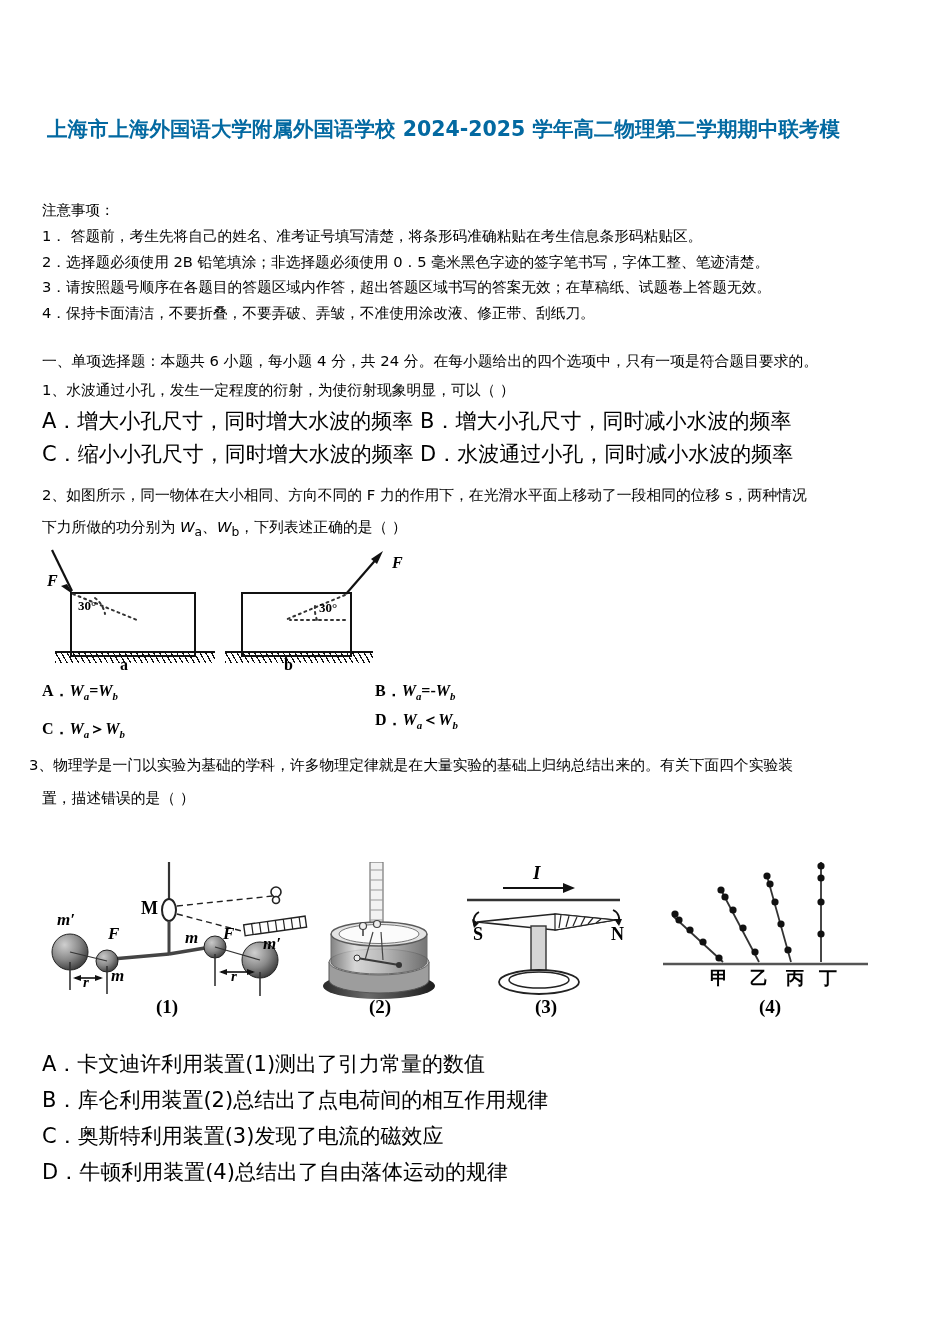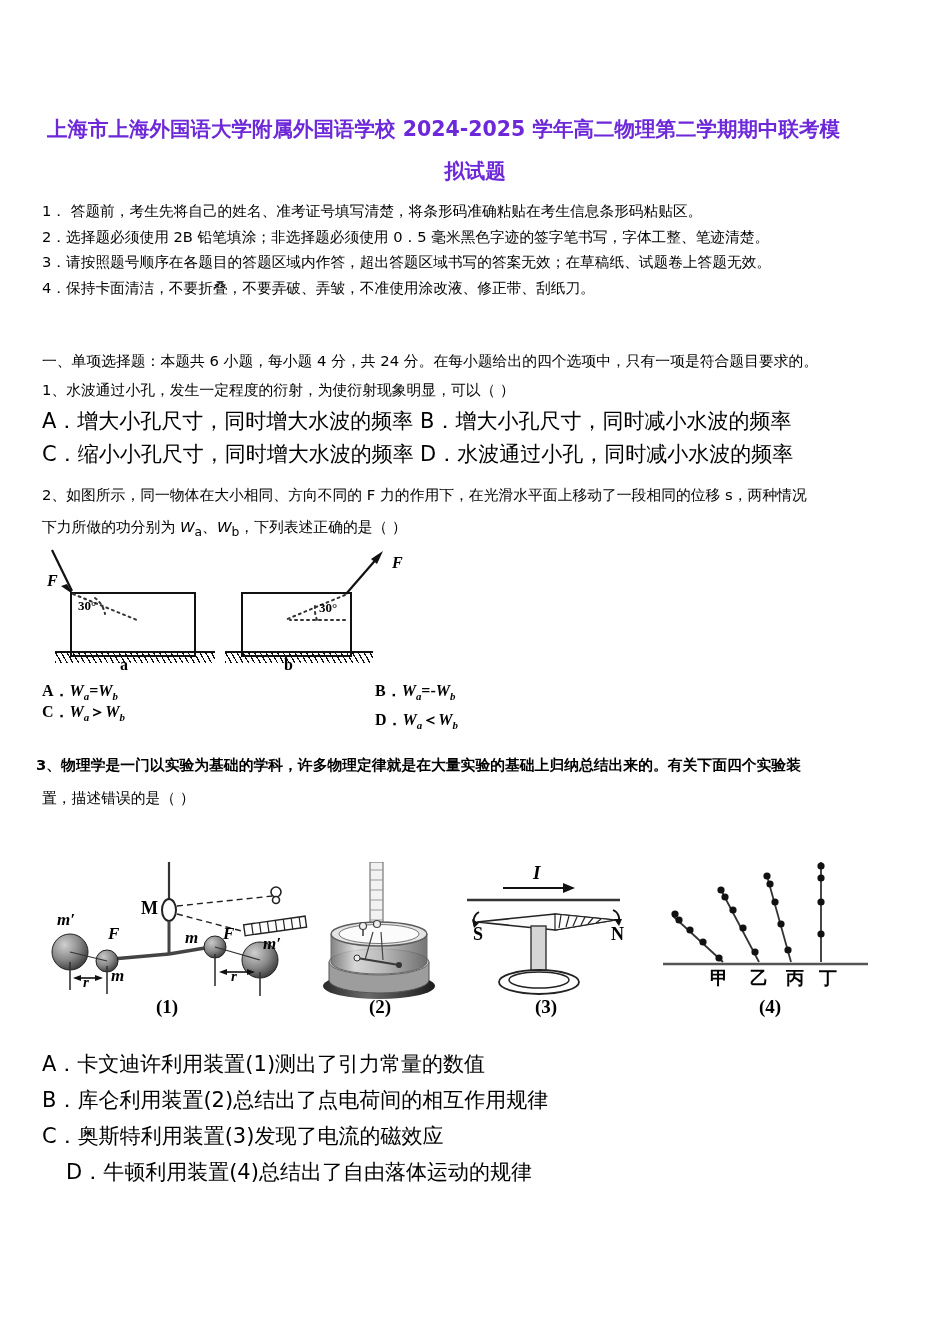--- a/index.html
+++ b/index.html
@@ -28,21 +28,21 @@
     position: absolute;
     left: 47px;
     top: 108px;
     width: 856px;
     font-family: "DejaVu Sans", "Liberation Sans", sans-serif;
     font-weight: bold;
     font-size: 20.5px;
     line-height: 42px;
     text-align: justify;
     letter-spacing: 0px;
-    color: #6d28d9;
+    color: #0369a1;
   }
   .doc-title .tail { display: block; text-align: center; }
 
   
   .notice {
     position: absolute;
     left: 42px;
     top: 198px;
     width: 870px;
   }
@@ -139,24 +139,24 @@
   }
   svg { display: block; }
 </style>
 </head>
 <body>
 
 <div class="page">
 
   <div class="doc-title">
     <span>上海市上海外国语大学附属外国语学校 2024-2025 学年高二物理第二学期期中联考模</span>
-    <span class="tail">拟试题</span>
   </div>
 
   <div class="notice">
+    <div class="notice-head">注意事项：</div>
     <div class="notice-item">1． 答题前，考生先将自己的姓名、准考证号填写清楚，将条形码准确粘贴在考生信息条形码粘贴区。</div>
     <div class="notice-item">2．选择题必须使用 2B 铅笔填涂；非选择题必须使用 0．5 毫米黑色字迹的签字笔书写，字体工整、笔迹清楚。</div>
     <div class="notice-item">3．请按照题号顺序在各题目的答题区域内作答，超出答题区域书写的答案无效；在草稿纸、试题卷上答题无效。</div>
     <div class="notice-item">4．保持卡面清洁，不要折叠，不要弄破、弄皱，不准使用涂改液、修正带、刮纸刀。</div>
   </div>
 
   <div class="section-head">一、单项选择题：本题共 6 小题，每小题 4 分，共 24 分。在每小题给出的四个选项中，只有一项是符合题目要求的。</div>
 
   <div class="qtext" style="left:42px; top:375px; width:878px;">1、水波通过小孔，发生一定程度的衍射，为使衍射现象明显，可以（  ）</div>
 
@@ -199,24 +199,24 @@
       <line x1="298" y1="72" x2="243" y2="72" stroke="#333" stroke-width="2" stroke-dasharray="2,4" stroke-linecap="round"></line>
       <path d="M268,58 A 30 30 0 0 0 270 72" stroke="#333" stroke-width="2" fill="none" stroke-dasharray="2,4" stroke-linecap="round"></path>
     </svg>
     <div class="fig-label" style="left:345px; top:6px;">F</div>
     <div class="ang" style="left:272px; top:52px;">30°</div>
     <div class="fig-cap" style="left:237px; top:108px;">b</div>
   </div>
 
   <div class="opt opt-serif" style="left:42px; top:680px;">A．<i>W</i><sub>a</sub>=<i>W</i><sub>b</sub></div>
   <div class="opt opt-serif" style="left:375px; top:680px;">B．<i>W</i><sub>a</sub>=-<i>W</i><sub>b</sub></div>
-  <div class="opt opt-serif" style="left:42px; top:701px;">C．<i>W</i><sub>a</sub>＞<i>W</i><sub>b</sub></div>
+  <div class="opt opt-serif" style="left:42px; top:718px;">C．<i>W</i><sub>a</sub>＞<i>W</i><sub>b</sub></div>
   <div class="opt opt-serif" style="left:375px; top:709px;">D．<i>W</i><sub>a</sub>＜<i>W</i><sub>b</sub></div>
 
-  <div class="qtext" style="left:36px; top:750px; width:890px;font-weight:bold;">3、物理学是一门以实验为基础的学科，许多物理定律就是在大量实验的基础上归纳总结出来的。有关下面四个实验装</div>
+  <div class="qtext" style="left:29px; top:750px; width:890px;">3、物理学是一门以实验为基础的学科，许多物理定律就是在大量实验的基础上归纳总结出来的。有关下面四个实验装</div>
   <div class="qtext" style="left:42px; top:783px; width:890px;">置，描述错误的是（    ）</div>
 
   <div class="fig-q3">
 
     <svg style="position:absolute; left:0px; top:0px;" width="270" height="140" viewBox="0 0 270 140">
       <defs>
         <radialGradient id="ballBig" cx="35%" cy="30%" r="75%">
           <stop offset="0%" stop-color="#cfcfcf"></stop>
           <stop offset="55%" stop-color="#8a8a8a"></stop>
           <stop offset="100%" stop-color="#3a3a3a"></stop>
@@ -402,16 +402,16 @@
     <div class="fig-label" style="left:665px; top:104px; font-size:18px; font-style:normal; font-family:'DejaVu Sans', sans-serif;">甲</div>
     <div class="fig-label" style="left:705px; top:104px; font-size:18px; font-style:normal; font-family:'DejaVu Sans', sans-serif;">乙</div>
     <div class="fig-label" style="left:741px; top:104px; font-size:18px; font-style:normal; font-family:'DejaVu Sans', sans-serif;">丙</div>
     <div class="fig-label" style="left:774px; top:104px; font-size:18px; font-style:normal; font-family:'DejaVu Sans', sans-serif;">丁</div>
     <div class="devcap" style="left:695px; top:134px;">(4)</div>
   </div>
 
   <div class="opt" style="left:42px; top:1053px;">A．卡文迪许利用装置(1)测出了引力常量的数值</div>
   <div class="opt" style="left:42px; top:1089px;">B．库仑利用装置(2)总结出了点电荷间的相互作用规律</div>
   <div class="opt" style="left:42px; top:1125px;">C．奥斯特利用装置(3)发现了电流的磁效应</div>
-  <div class="opt" style="left:42px; top:1161px;margin-left:24px;">D．牛顿利用装置(4)总结出了自由落体运动的规律</div>
+  <div class="opt" style="left:42px; top:1161px;">D．牛顿利用装置(4)总结出了自由落体运动的规律</div>
 
 
 </div>
 
 </body></html>

